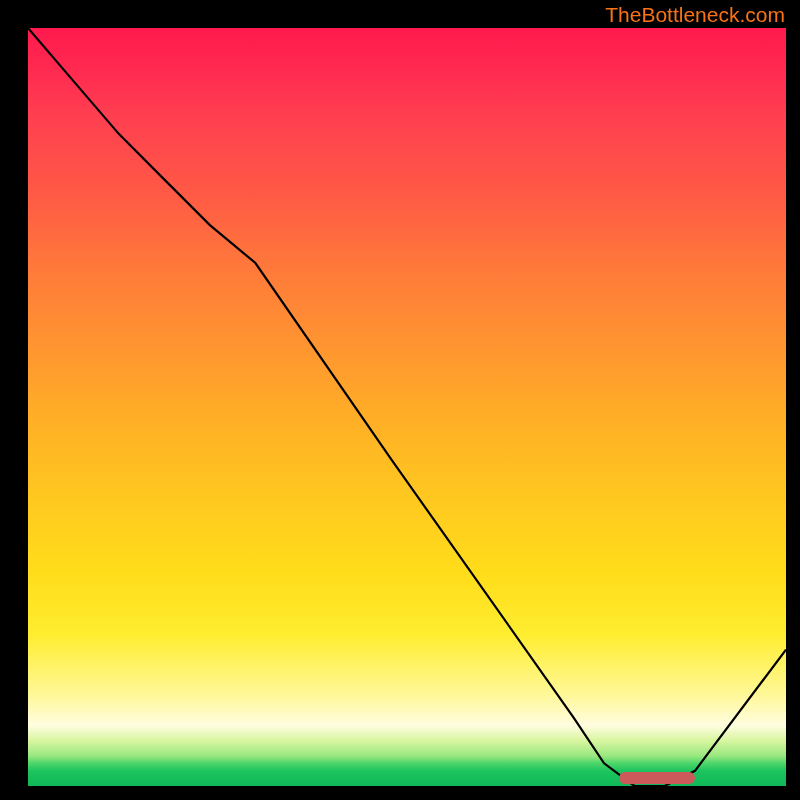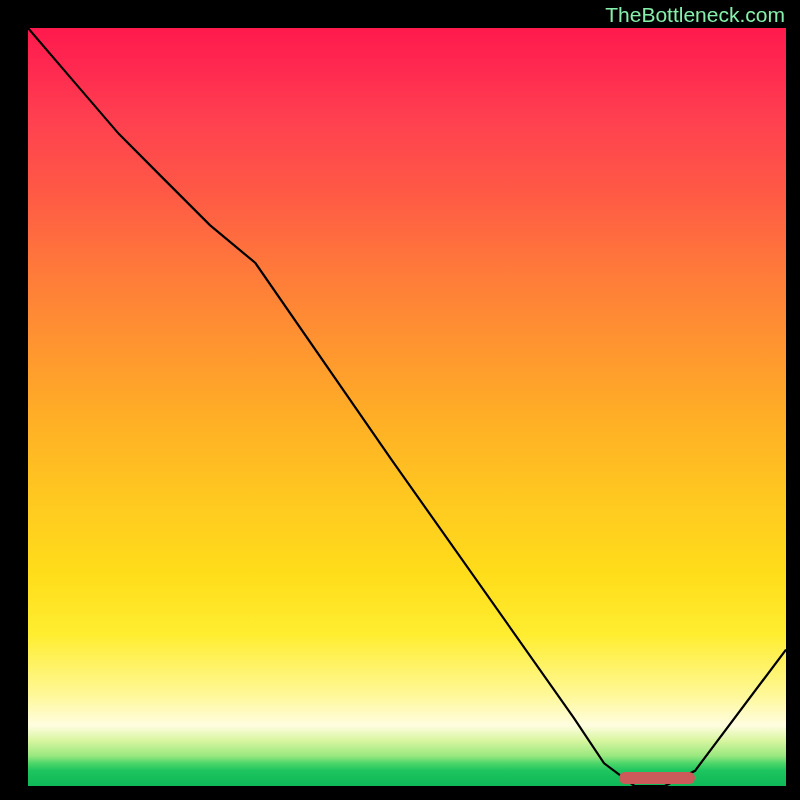--- a/index.html
+++ b/index.html
@@ -11,21 +11,21 @@
       width: 800px;
       height: 800px;
       background: #000;
       position: relative;
       font-family: Arial, sans-serif;
     }
     .watermark {
       position: absolute;
       top: 3px;
       right: 15px;
-      color: #86efac;
+      color: #f97316;
       font-size: 21px;
       font-weight: normal;
       z-index: 10;
       margin-left: 22px;
     }
     .chart-area {
       position: absolute;
       top: 28px;
       left: 28px;
       width: 758px;

